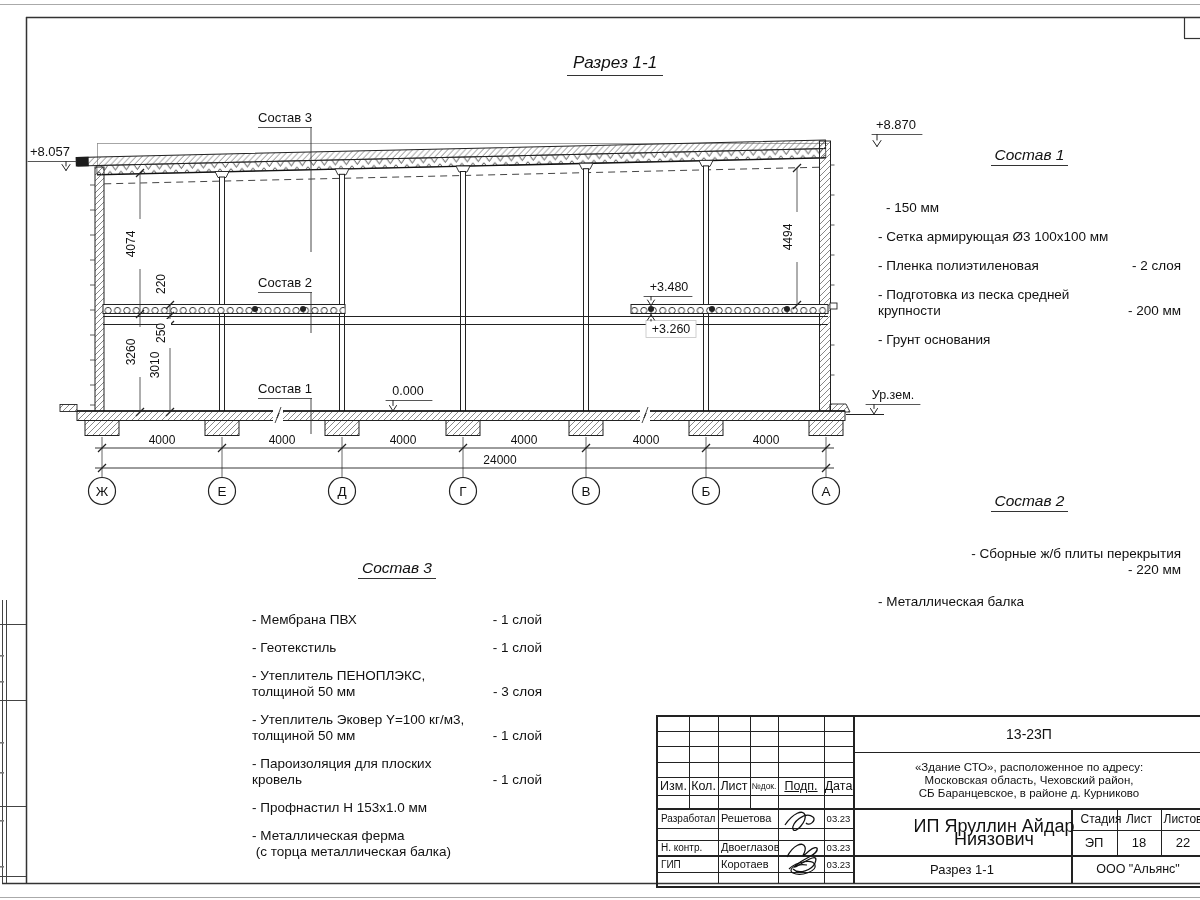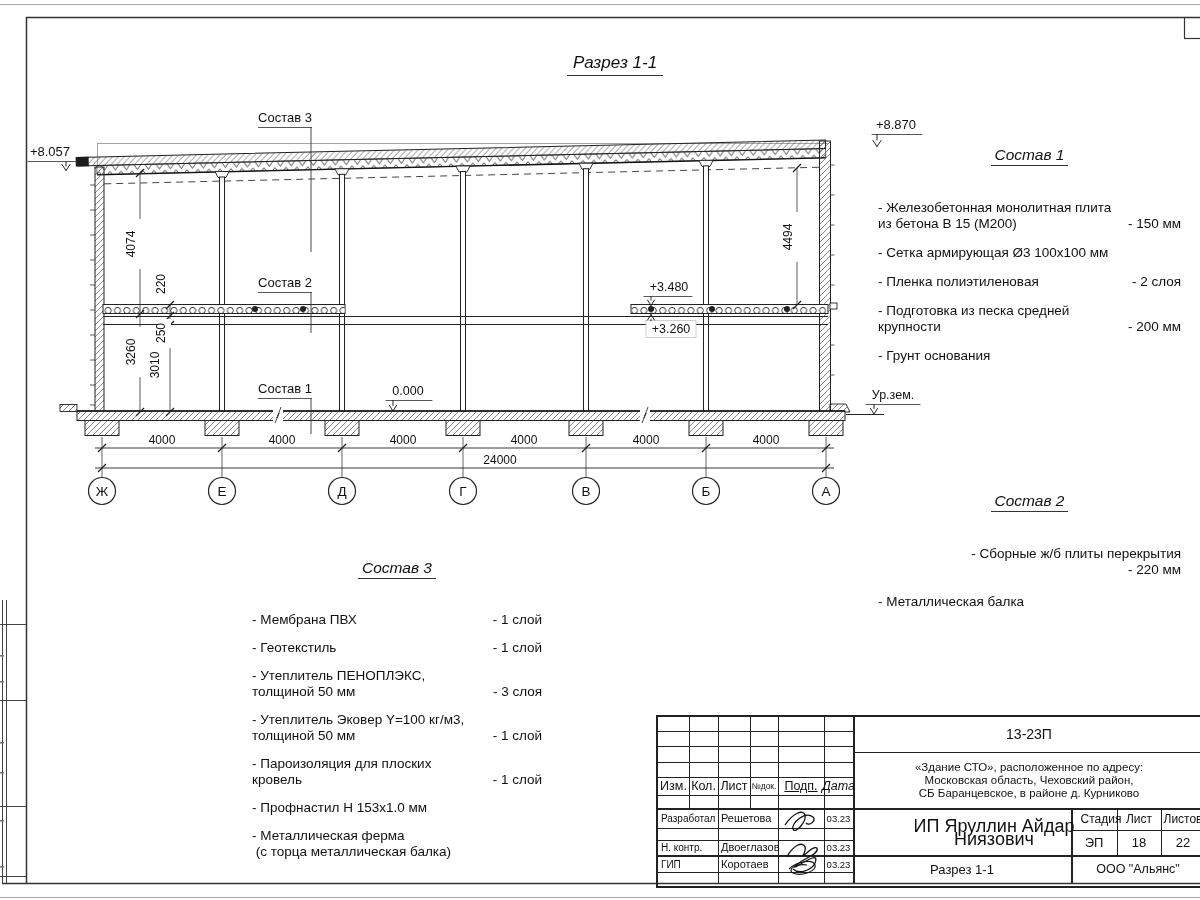--- a/index.html
+++ b/index.html
@@ -294,22 +294,20 @@
     </g>
   </svg>
 
   <div class="abs main-title">
     <span>Разрез 1-1</span>
   </div>
 
   <div class="abs sx" style="top:147px;left:878px;width:303px;">
     <div class="sx-title"><span>Состав 1</span></div>
     <div class="sx-item">
-      <span class="nm">- Железобетонная  монолитная плита
-из бетона В 15 (М200)</span>
       <span class="vl">- 150 мм</span>
     </div>
     <div class="sx-item">
       <span class="nm">- Сетка армирующая Ø3 100х100 мм</span>
       <span class="vl"></span>
     </div>
     <div class="sx-item">
       <span class="nm">- Пленка полиэтиленовая</span>
       <span class="vl">-  2 слоя</span>
     </div>
@@ -396,21 +394,21 @@
     <div class="hl-line thick" style="top:138px;width:547px;"></div>
     <div class="hl-line" style="top:155px;width:195px;"></div>
     <div class="hl-line" style="top:35px;left:195px;width:352px;"></div>
     <div class="hl-line" style="top:113px;left:413px;width:134px;"></div>
 
     <div class="cell" style="left:0;top:60px;width:31px;height:18px;font-size:12.5px;">Изм.</div>
     <div class="cell" style="left:31px;top:60px;width:29px;height:18px;font-size:12.5px;">Кол.</div>
     <div class="cell" style="left:60px;top:60px;width:32px;height:18px;font-size:12.5px;">Лист</div>
     <div class="cell" style="left:92px;top:60px;width:28px;height:18px;font-size:8.5px;">№док.</div>
     <div class="cell" style="left:120px;top:60px;width:46px;height:18px;font-size:12.5px;text-decoration:underline;">Подп.</div>
-    <div class="cell" style="left:166px;top:60px;width:29px;height:18px;font-size:12.5px;font-style:italic;">Дата</div>
+    <div class="cell" style="left:166px;top:60px;width:29px;height:18px;font-size:12.5px;">Дата</div>
 
     <div class="cell left-al" style="left:3px;top:91px;width:57px;height:20px;font-size:10px;">Разработал</div>
     <div class="cell left-al" style="left:63px;top:91px;width:57px;height:20px;font-size:11px;">Решетова</div>
     <div class="cell" style="left:166px;top:91px;width:29px;height:20px;font-size:9.5px;">03.23</div>
     <div class="cell left-al" style="left:3px;top:123px;width:57px;height:15px;font-size:10px;">Н. контр.</div>
     <div class="cell left-al" style="left:63px;top:123px;width:57px;height:15px;font-size:11px;">Двоеглазов</div>
     <div class="cell" style="left:166px;top:123px;width:29px;height:15px;font-size:9.5px;">03.23</div>
     <div class="cell left-al" style="left:3px;top:139px;width:57px;height:16px;font-size:10px;">ГИП</div>
     <div class="cell left-al" style="left:63px;top:139px;width:57px;height:16px;font-size:11px;text-align:center;">Коротаев</div>
     <div class="cell" style="left:166px;top:139px;width:29px;height:16px;font-size:9.5px;">03.23</div>

